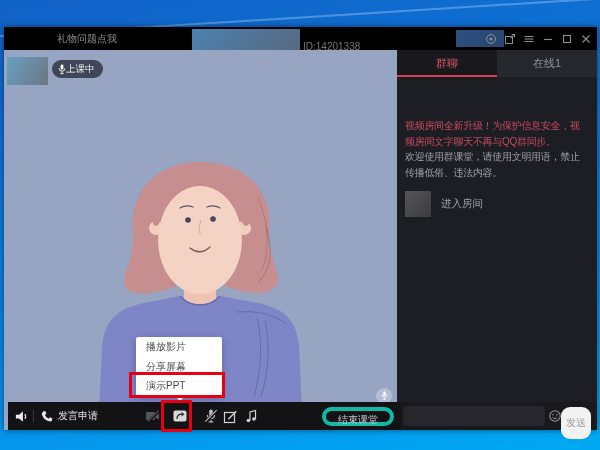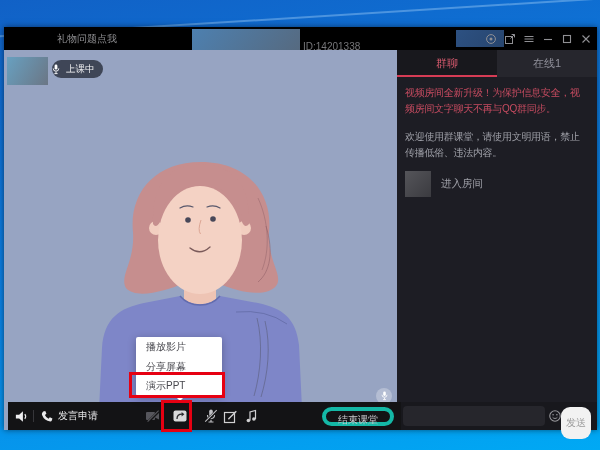--- a/index.html
+++ b/index.html
@@ -26,22 +26,22 @@
   .tb-btn { width:13px; height:13px; display:flex; align-items:center; justify-content:center; cursor:default; }
 
   
   .content { display:flex; height:380px; }
   .video-stage { position:relative; width:393px; height:380px; background:#97a4c2; overflow:visible; }
   .chat-panel { position:relative; width:200px; height:380px; background:#1d1d24; display:flex; flex-direction:column; }
 
   
   .redact-corner { left:3px; top:7px; width:41px; height:28px;
                    background:linear-gradient(120deg,#68a0c0,#6b7685); }
-  .status-badge { position:absolute; left:48px; top:10px; height:18px; padding:0 8px 0 0;
-                  border-radius:9px; background:rgba(38,44,56,.78); display:flex; align-items:center; gap:6px; }
+  .status-badge { position:absolute; left:48px; top:10px; height:18px; padding:0 8px 0 6px;
+                  border-radius:9px; background:rgba(38,44,56,.78); display:flex; align-items:center; gap:0; }
   .status-badge span { font-size:9.5px; color:#f2f2f4; }
   .illus { position:absolute; left:0; top:0; }
   .mic-indicator { position:absolute; left:372px; top:338px; width:16px; height:16px; border-radius:50%;
                    background:rgba(255,255,255,.28); display:flex; align-items:center; justify-content:center; }
 
   
   .ctx-menu { position:absolute; left:132px; top:287px; width:86px; height:59px; background:#ffffff;
               border-radius:2px; box-shadow:0 2px 8px rgba(0,0,0,.28); z-index:20; }
   .ctx-item { height:19.6px; line-height:19.6px; padding-left:10px; font-size:10px; color:#46464c; cursor:default; }
   .ctx-caret { position:absolute; left:38px; bottom:-5px; width:0; height:0;
@@ -56,22 +56,22 @@
   .end-class { position:absolute; right:7px; top:5px; height:19px; padding:0 12px; border:4px solid #14b8a6;
                border-radius:10px; background:transparent; font-size:10px; color:#cacace; line-height:17px; }
 
   
   .tabs { display:flex; height:27px; position:relative; flex:none; }
   .tab { width:100px; display:flex; align-items:center; justify-content:center; font-size:11px; cursor:default; }
   .tab-active { background:#18181d; color:#d75a6e; }
   .tab-idle { background:#26262d; color:#90909a; }
   .tab-underline { position:absolute; left:0; bottom:0; width:100px; height:2px; background:#d63c55; }
   .messages { flex:1; padding:8px 8px 0 8px; overflow:hidden; }
-  .notice-warning { font-size:10px; line-height:1.55; color:#c64b60; letter-spacing:-.3px; }
-  .notice-welcome { margin-top:13px; font-size:10px; line-height:1.55; color:#9fa0a8; letter-spacing:-.3px; }
+  .notice-warning { font-size:10px; line-height:1.55; color:#c64b60; letter-spacing:-.3px;margin-top:33px; }
+  .notice-welcome { margin-top:0; font-size:10px; line-height:1.55; color:#9fa0a8; letter-spacing:-.3px; }
   .event-row { margin-top:11px; display:flex; align-items:center; gap:10px; }
   .event-avatar { width:26px; height:26px; background:linear-gradient(135deg,#55555a,#3b3b40); }
   .event-text { font-size:10.5px; color:#9fa0a8; }
   .input-bar { flex:none; height:28px; background:#18181d; position:relative; }
   .chat-input { position:absolute; left:6px; top:4px; width:142px; height:20px; border:none; outline:none;
                 border-radius:4px; background:#26262c; color:#ddd; font-size:10px; padding:0 6px; }
   .emoji-wrap { position:absolute; left:148px; top:4px; width:20px; height:20px; display:flex; align-items:center; justify-content:center; }
   .send-btn { position:absolute; left:164px; top:5px; width:30px; height:32px; border:none; border-radius:9px;
               background:#f2f2f2; color:#9b9b9b; font-size:10px; line-height:18px; text-align:center; }
 

